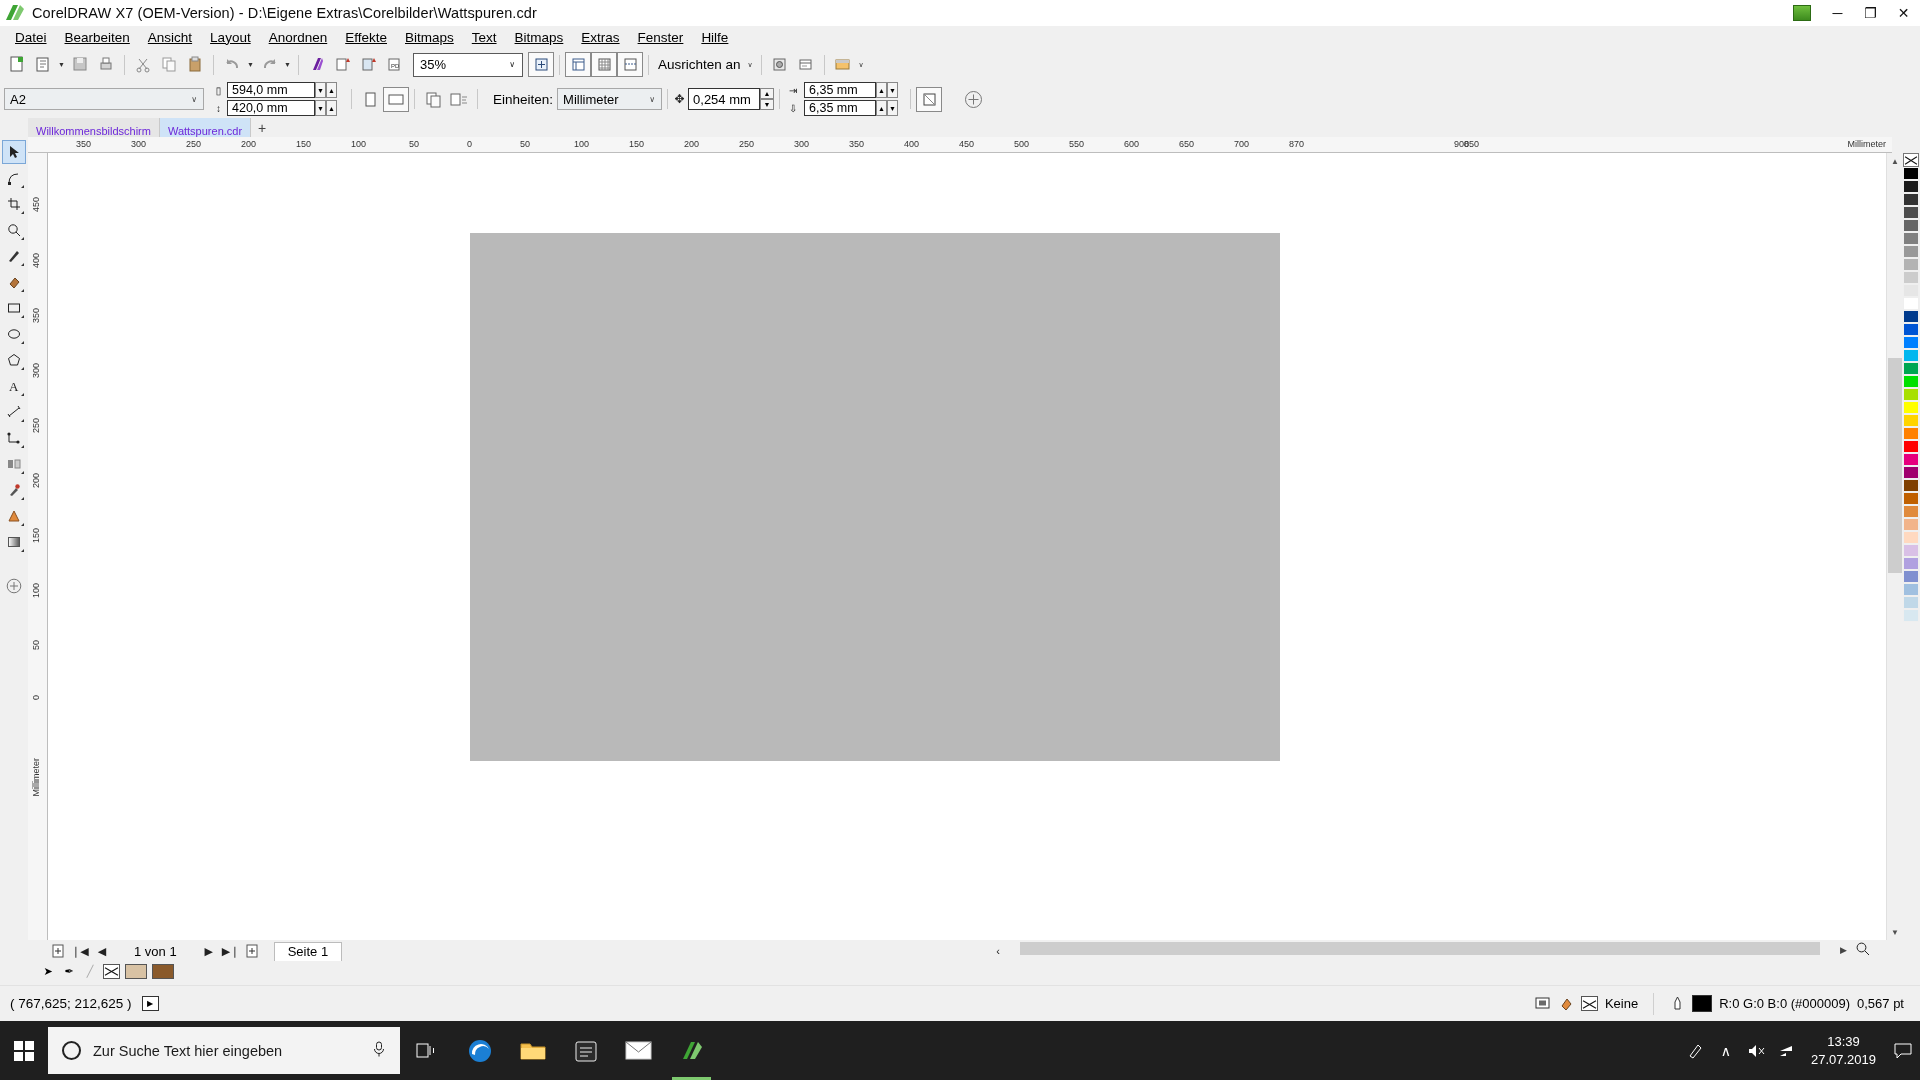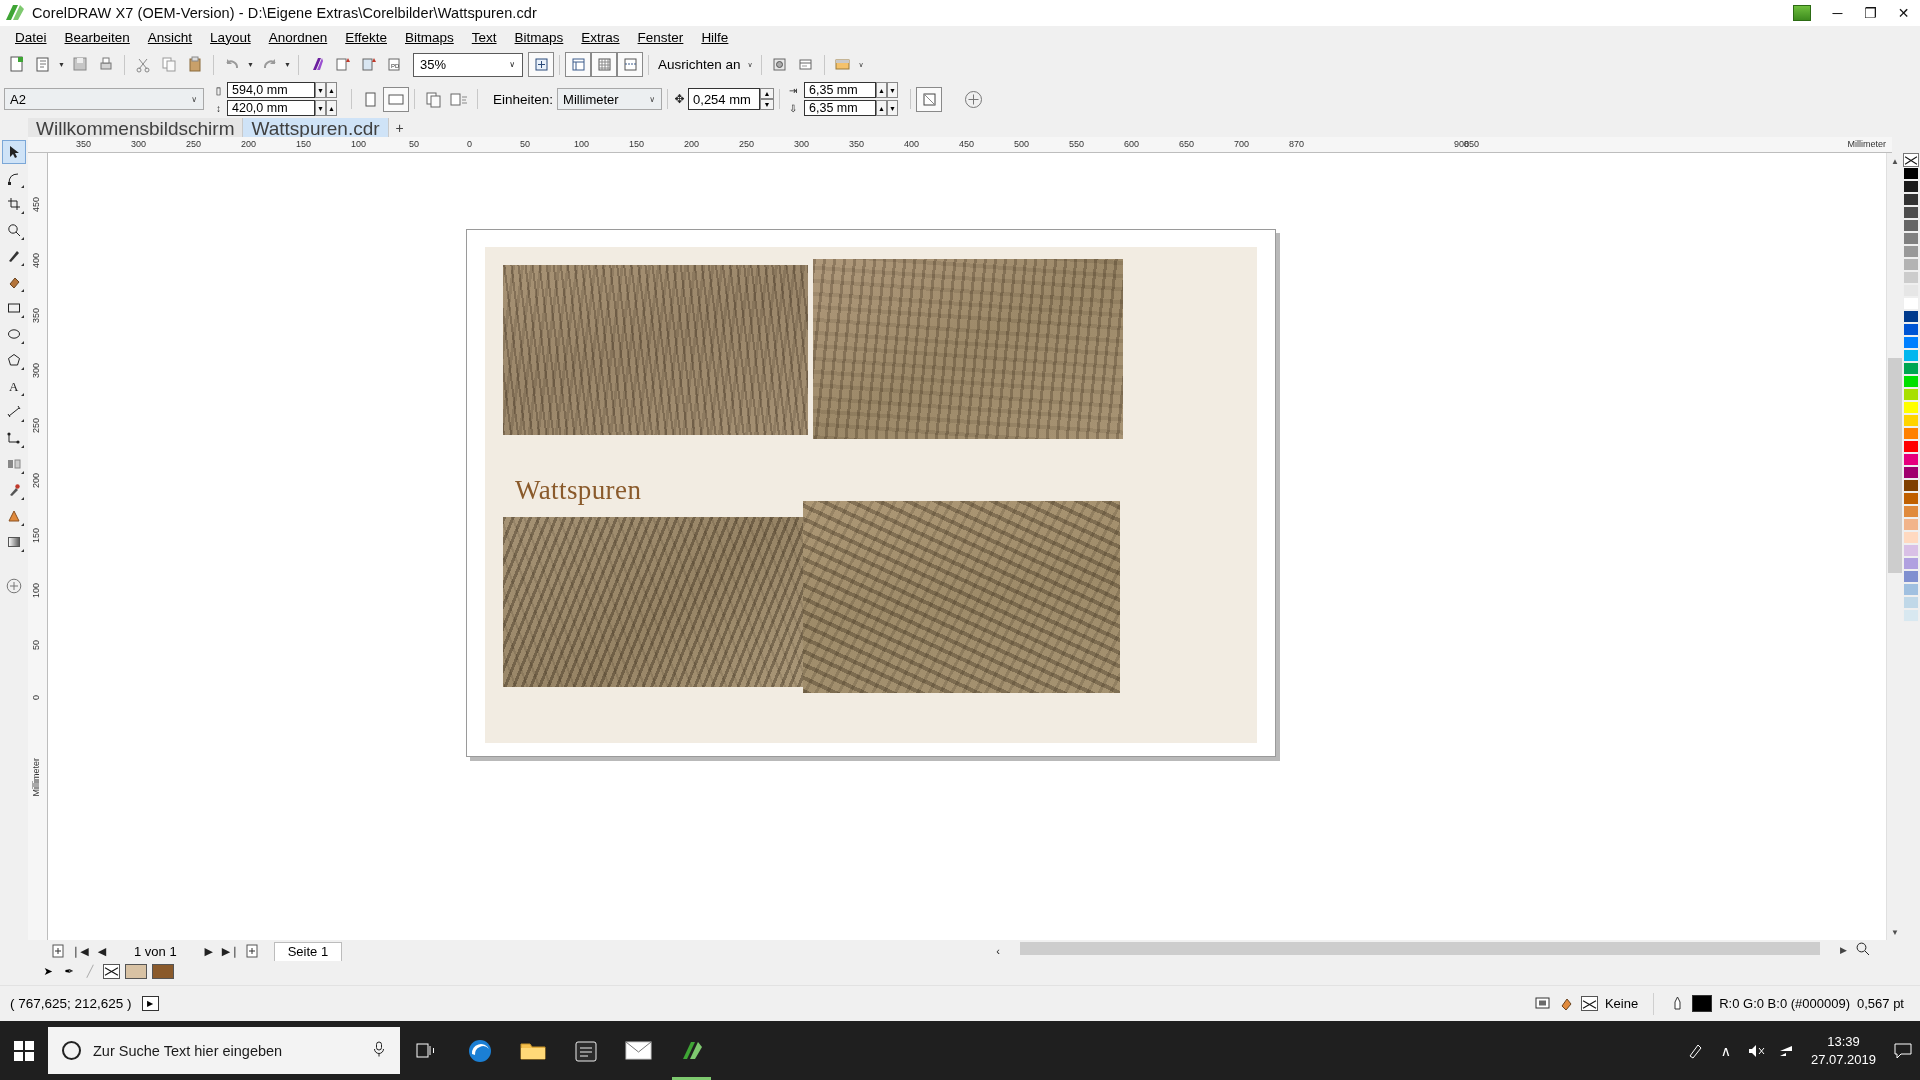--- a/index.html
+++ b/index.html
@@ -93,22 +93,22 @@
   .dup-icon { width:15px; font-size:10px; color:#222; }
   .dup-field { height:16px; border:1px solid #333; background:#fff; width:72px;
                display:flex; align-items:center; padding-left:4px; font-size:12.5px; }
 
   
   .doctabs {
     position:absolute; left:28px; top:117px; width:1892px; height:20px;
     background:#f0f0f0; display:flex; align-items:flex-end;
   }
   .doctab {
-    height:19px; padding:0 8px; font-size:19px; display:flex; align-items:flex-start;
-    background:#e6e6e6; border-right:1px solid #c9c9c9; color:#404040;
+    height:19px; padding:0 8px; font-size:11px; display:flex; align-items:flex-end;
+    background:#e6e6e6; border-right:1px solid #c9c9c9; color:#6d28d9;
   }
   .doctab.active { background:#cfe3f7; }
   .doctab-plus { width:22px; height:19px; display:flex; align-items:center; justify-content:center;
                  font-size:14px; color:#444; }
 
   
   .hruler {
     position:absolute; left:28px; top:137px; width:1864px; height:16px;
     background:#f6f6f6; border-bottom:1px solid #bdbdbd; overflow:hidden;
   }
@@ -694,35 +694,20 @@
     <div class="rtick" style="left:3px; top:320px; writing-mode:vertical-rl; transform:rotate(180deg);">200</div>
     <div class="rtick" style="left:3px; top:375px; writing-mode:vertical-rl; transform:rotate(180deg);">150</div>
     <div class="rtick" style="left:3px; top:430px; writing-mode:vertical-rl; transform:rotate(180deg);">100</div>
     <div class="rtick" style="left:3px; top:487px; writing-mode:vertical-rl; transform:rotate(180deg);">50</div>
     <div class="rtick" style="left:3px; top:542px; writing-mode:vertical-rl; transform:rotate(180deg);">0</div>
     <div class="rtick" style="left:3px; top:605px; writing-mode:vertical-rl; transform:rotate(180deg);">Millimeter</div>
   </div>
 
   <div class="canvas">
     <div class="page-shadow"></div>
-    <div class="page">
-      <div class="artboard">
-
-        <div class="photo sand1" style="left:18px; top:18px; width:305px; height:170px;"></div>
-
-        <div class="photo sand2" style="left:328px; top:12px; width:310px; height:180px;"></div>
-
-        <div class="wattspuren-title">Wattspuren</div>
-
-        <div class="photo sand3" style="left:18px; top:270px; width:300px; height:170px;"></div>
-
-        <div class="photo sand4" style="left:318px; top:254px; width:317px; height:192px;"></div>
-
-      </div>
-    </div>
   </div>
 
   <div class="vscroll">
     <div class="vs-arr">▲</div>
     <div class="vs-thumb"></div>
     <div class="vs-arr" style="position:absolute;bottom:0;">▼</div>
   </div>
 
   <div class="palette">
     <div class="pal-x"></div>

